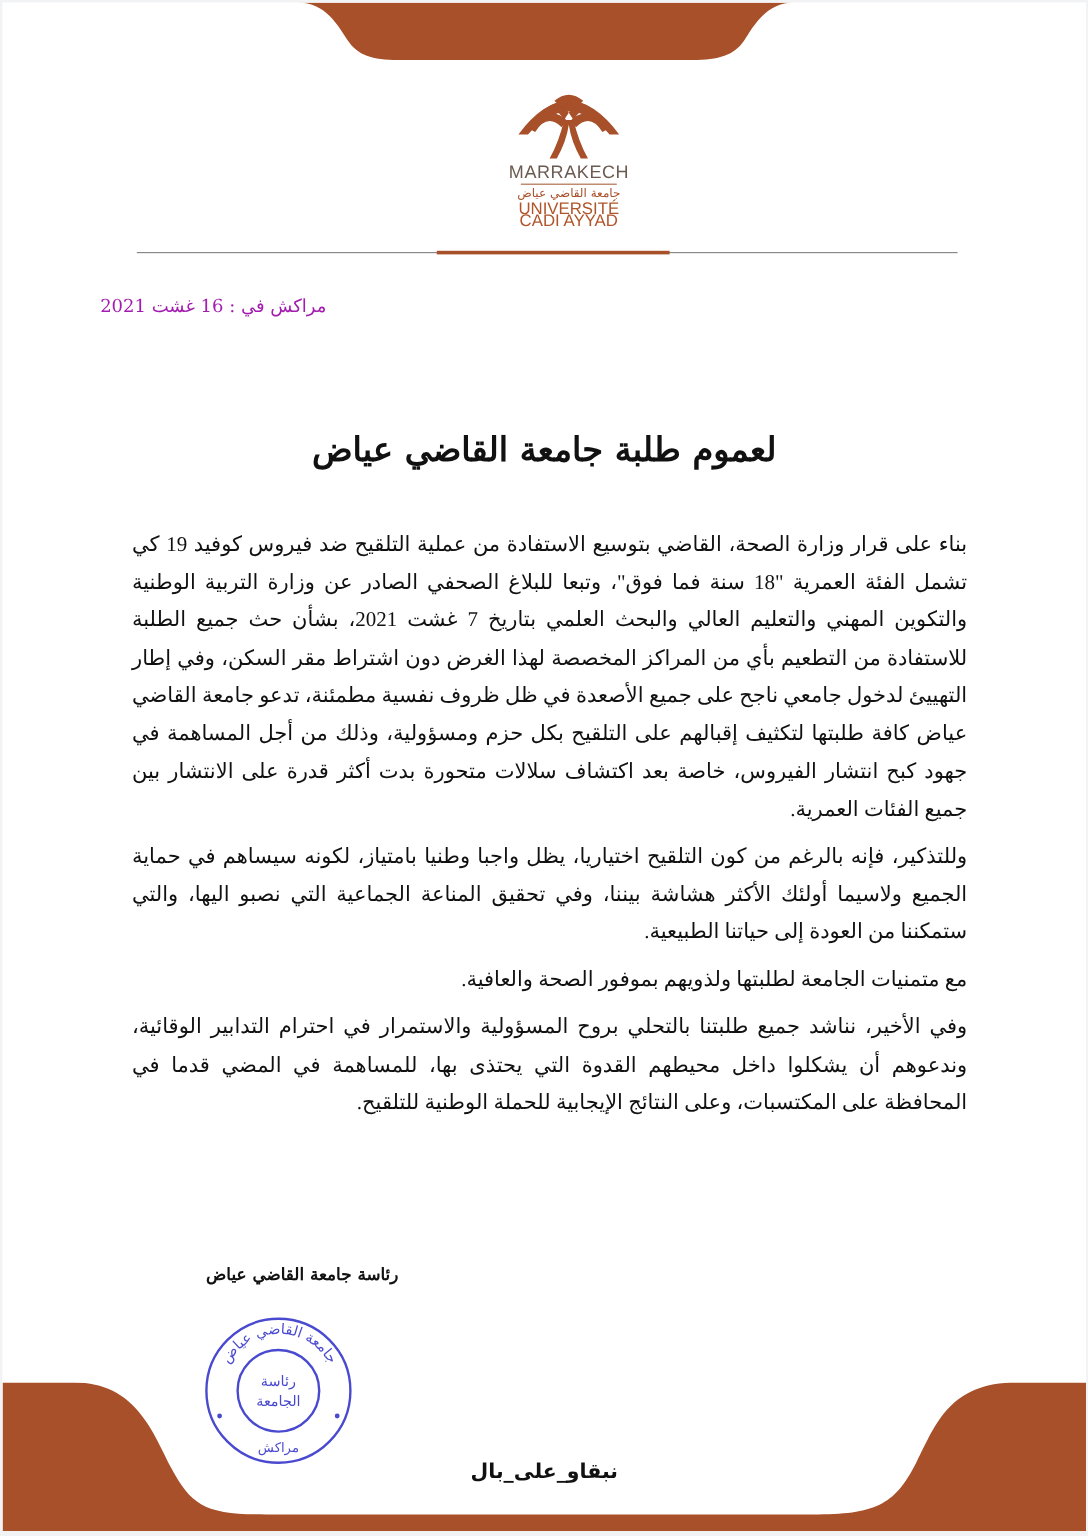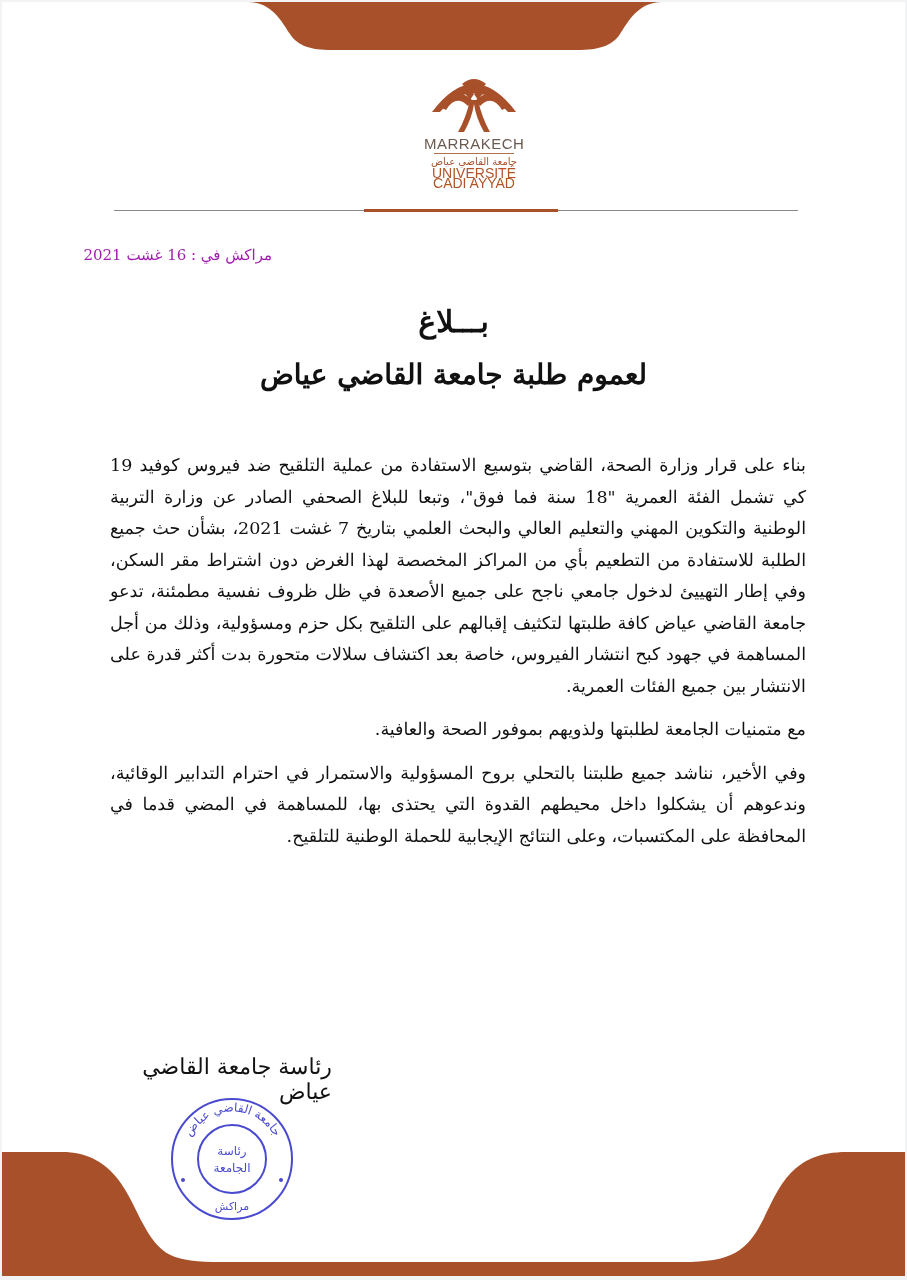--- a/index.html
+++ b/index.html
@@ -35,24 +35,24 @@
     }
     .subtitle {
       position: absolute; left: 0; width: 903px; top: 356px; text-align: center;
       font-size: 28px; font-weight: bold; color: #111; direction: rtl;
     }
     .body-text {
       position: absolute; left: 108px; top: 436px; width: 696px;
       direction: rtl; text-align: justify; text-align-last: right;
       font-size: 17.5px; line-height: 31.5px; color: #111;
     }
-    .body-text p { margin: 12px 0 8px 0; }
+    .body-text p { margin: 0 0 8px 0; font-family: Liberation Serif, serif; }
     .signature {
       position: absolute; left: 110px; top: 1052px; width: 220px; direction: rtl;
-      text-align: right; font-size: 22px; font-weight: normal; color: #111;
+      text-align: right; font-size: 14px; font-weight: bold; color: #111;
     }
     .stamp { position: absolute; left: 163px; top: 1090px; width: 135px; height: 135px; }
     .hashtag {
       position: absolute; left: 0; width: 903px; top: 1215px; text-align: center;
       font-family: "DejaVu Sans", sans-serif; font-size: 17px; font-weight: bold; color: #111; direction: rtl;
     }
   </style>
 </head>
 <body>
 
@@ -76,25 +76,25 @@
     <div class="logo-rule"></div>
     <div class="logo-ar">جامعة القاضي عياض</div>
     <div class="logo-fr">UNIVERSITÉ CADI AYYAD</div>
   </div>
 
   <div class="divider"></div>
   <div class="divider-accent"></div>
 
   <div class="date">مراكش في : 16 غشت 2021</div>
 
-  <div class="title">بـــلاغ</div>
   <div class="subtitle">لعموم طلبة جامعة القاضي عياض</div>
 
   <div class="body-text">
     <p>بناء على قرار وزارة الصحة، القاضي بتوسيع الاستفادة من عملية التلقيح ضد فيروس كوفيد 19 كي تشمل الفئة العمرية "18 سنة فما فوق"، وتبعا للبلاغ الصحفي الصادر عن وزارة التربية الوطنية والتكوين المهني والتعليم العالي والبحث العلمي بتاريخ 7 غشت 2021، بشأن حث جميع الطلبة للاستفادة من التطعيم بأي من المراكز المخصصة لهذا الغرض دون اشتراط مقر السكن، وفي إطار التهييئ لدخول جامعي ناجح على جميع الأصعدة في ظل ظروف نفسية مطمئنة، تدعو جامعة القاضي عياض كافة طلبتها لتكثيف إقبالهم على التلقيح بكل حزم ومسؤولية، وذلك من أجل المساهمة في جهود كبح انتشار الفيروس، خاصة بعد اكتشاف سلالات متحورة بدت أكثر قدرة على الانتشار بين جميع الفئات العمرية.</p>
+    <p>وللتذكير، فإنه بالرغم من كون التلقيح اختياريا، يظل واجبا وطنيا بامتياز، لكونه سيساهم في حماية الجميع ولاسيما أولئك الأكثر هشاشة بيننا، وفي تحقيق المناعة الجماعية التي نصبو اليها، والتي ستمكننا من العودة إلى حياتنا الطبيعية.</p>
     <p>مع متمنيات الجامعة لطلبتها ولذويهم بموفور الصحة والعافية.</p>
     <p>وفي الأخير، نناشد جميع طلبتنا بالتحلي بروح المسؤولية والاستمرار في احترام التدابير الوقائية، وندعوهم أن يشكلوا داخل محيطهم القدوة التي يحتذى بها، للمساهمة في المضي قدما في المحافظة على المكتسبات، وعلى النتائج الإيجابية للحملة الوطنية للتلقيح.</p>
   </div>
 
   <div class="signature">رئاسة جامعة القاضي عياض</div>
 
   <svg class="bottom-band" viewBox="0 0 903 124" width="903" height="124">
     <path d="M0 0 L 60 0 C 110 0, 125 40, 140 70 C 158 104, 170 110, 220 110 L 680 110 C 730 110, 745 100, 762 66 C 778 34, 790 0, 845 0 L 903 0 L 903 124 L 0 124 Z" fill="#a8502a"></path>
   </svg>
 
@@ -107,13 +107,14 @@
     <text font-family="DejaVu Sans, sans-serif" font-size="12" fill="#4a4ad0" direction="rtl">
       <textPath href="#stampArc" startOffset="50%" text-anchor="middle">جامعة القاضي عياض</textPath>
     </text>
     <text x="67" y="63" text-anchor="middle" font-family="DejaVu Sans, sans-serif" font-size="12" fill="#4a4ad0" direction="rtl">رئاسة</text>
     <text x="67" y="80" text-anchor="middle" font-family="DejaVu Sans, sans-serif" font-size="12" fill="#4a4ad0" direction="rtl">الجامعة</text>
     <text x="67" y="118" text-anchor="middle" font-family="DejaVu Sans, sans-serif" font-size="11" fill="#4a4ad0" direction="rtl">مراكش</text>
     <circle cx="18" cy="88" r="2" fill="#4a4ad0"></circle>
     <circle cx="116" cy="88" r="2" fill="#4a4ad0"></circle>
   </svg>
 
+  <div class="hashtag">نبقاو_على_بال</div>
 </div>
 
 </body></html>

